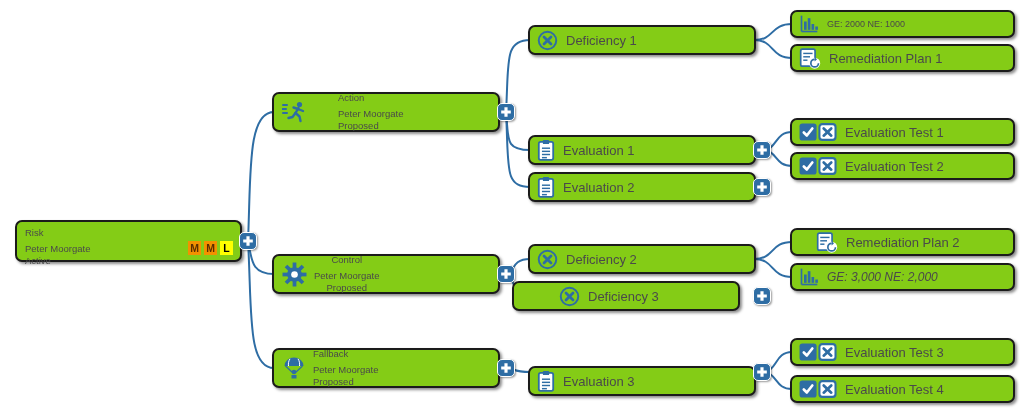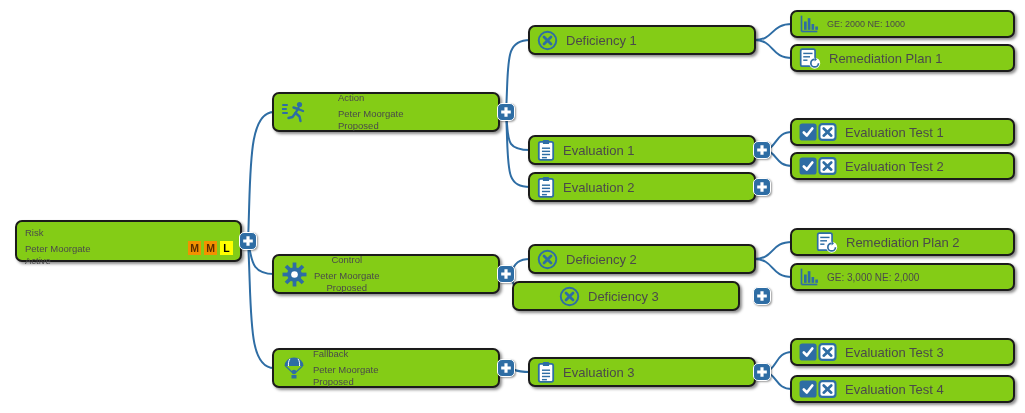--- a/index.html
+++ b/index.html
@@ -217,21 +217,21 @@
         <circle cx="12" cy="12" r="10" stroke="var(--accent)" stroke-width="2.2" fill="none"></circle>
         <g stroke="var(--accent)" stroke-width="3.2" stroke-linecap="round">
           <line x1="8" y1="8" x2="16" y2="16"></line>
             <line x1="16" y1="8" x2="8" y2="16"></line>
         </g>
       </svg>
     </span>
     <span class="slabel">Deficiency 3</span>
   </div>
 
-  <div class="node small" style="left:528px; top:357px; width:228px; height:30px;">
+  <div class="node small" style="left:528px; top:366px; width:228px; height:30px;">
     <span class="nicon">
       <svg width="18" height="22" viewBox="0 0 20 24">
         <rect x="2" y="3" width="16" height="20" rx="2" stroke="var(--accent)" stroke-width="2" fill="#fff"></rect>
         <rect x="6.5" y="0.8" width="7" height="4.6" rx="1" fill="var(--accent)"></rect>
         <g stroke="var(--accent)" stroke-width="1.6">
           <line x1="5.5" y1="10" x2="14.5" y2="10"></line>
           <line x1="5.5" y1="13.5" x2="14.5" y2="13.5"></line>
           <line x1="5.5" y1="17" x2="14.5" y2="17"></line>
           <line x1="5.5" y1="20.5" x2="11" y2="20.5"></line>
         </g>
@@ -330,21 +330,21 @@
             <line x1="3" y1="20" x2="22" y2="20"></line>
           </g>
         <g fill="var(--accent)">
           <rect x="6" y="8" width="3.2" height="10"></rect>
           <rect x="10.5" y="4" width="3.2" height="14"></rect>
           <rect x="15" y="11" width="3.2" height="7"></rect>
           <rect x="19.5" y="14" width="3.2" height="4"></rect>
         </g>
       </svg>
     </span>
-    <span class="slabel" style="font-size:10px;">GE: 3,000 NE: 2,000</span>
+    <span class="slabel" style="font-size:12px;font-style:italic;">GE: 3,000 NE: 2,000</span>
   </div>
 
   <div class="node small" style="left:790px; top:338px; width:225px; height:28px;">
     <span class="nicon">
       <svg width="38" height="18" viewBox="0 0 40 19">
         <rect x="0.5" y="0.5" width="18" height="18" rx="3" fill="var(--accent)"></rect>
         <path d="M5,10 l3.2,3.2 L14,5.8" stroke="#fff" stroke-width="2.8" fill="none" stroke-linecap="round" stroke-linejoin="round"></path>
         <rect x="21.5" y="1.2" width="17" height="16.6" rx="3" fill="#fff" stroke="var(--accent)" stroke-width="2.2"></rect>
         <g stroke="var(--accent)" stroke-width="2.8" stroke-linecap="round">
           <line x1="26" y1="5.8" x2="34" y2="13.4"></line>

